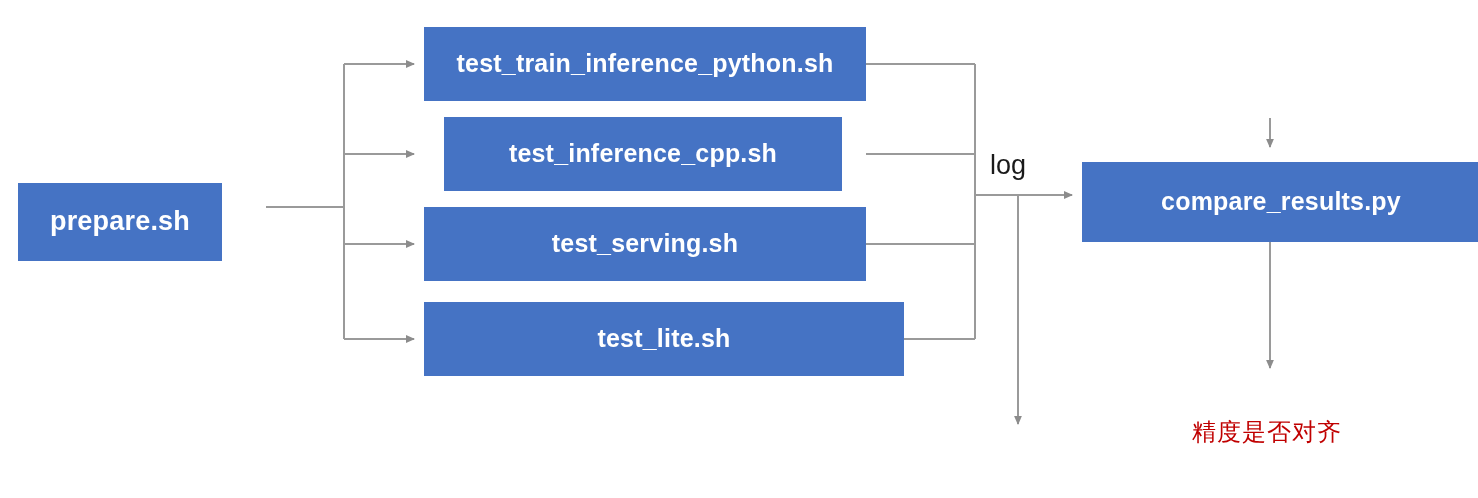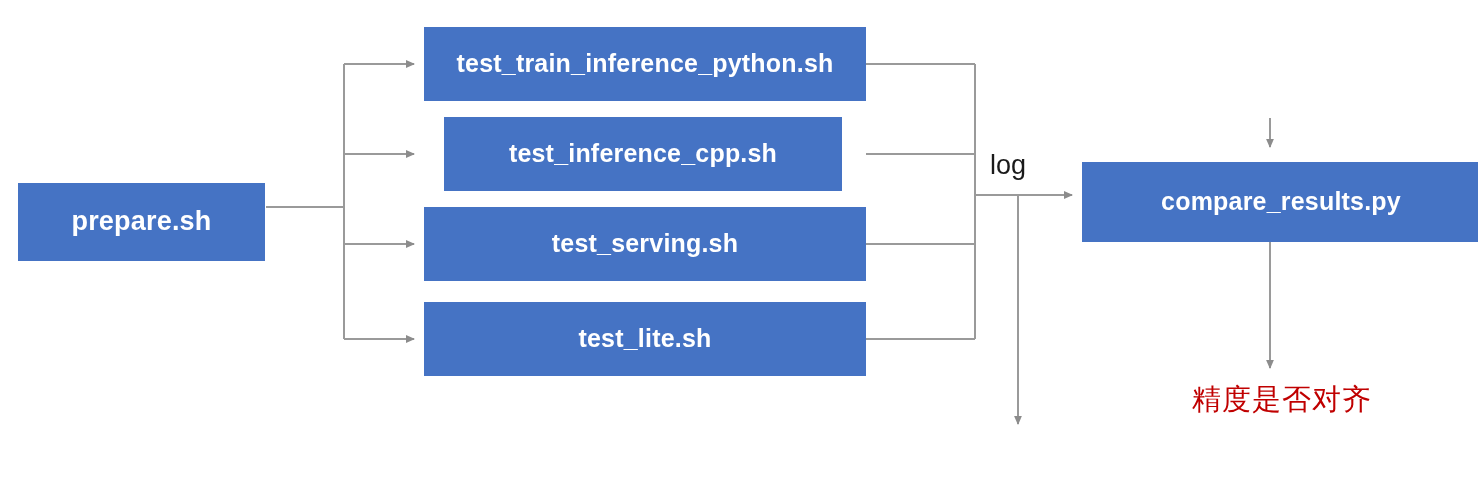--- a/index.html
+++ b/index.html
@@ -31,45 +31,46 @@
     color: #ffffff;
     display: flex;
     align-items: center;
     justify-content: center;
     font-weight: bold;
     letter-spacing: 0.2px;
     box-sizing: border-box;
     text-align: center;
     line-height: 1.1;
   }
-  .node-prepare    { left: 18px;   top: 183px; width: 247px; height: 78px;  font-size: 27px; }
+  .node-prepare    { left: 18px;   top: 183px; width: 204px; height: 78px;  font-size: 27px; }
   .node-ttip       { left: 424px;  top: 27px;  width: 442px; height: 74px;  font-size: 25px; }
   .node-ticpp      { left: 424px;  top: 117px; width: 398px; height: 74px;  font-size: 25px; margin-left: 20px; }
   .node-tserving   { left: 424px;  top: 207px; width: 442px; height: 74px;  font-size: 25px; }
-  .node-tlite      { left: 424px;  top: 302px; width: 442px; height: 74px;  font-size: 25px; }
+  .node-tlite      { left: 424px;  top: 302px; width: 480px; height: 74px;  font-size: 25px; }
   .node-results    { left: 1183px; top: 23px;  width: 173px; height: 95px;  font-size: 29px;
                      border-radius: 20px 0 20px 0; }
   .node-compare    { left: 1082px; top: 152px; width: 398px; height: 80px;  font-size: 25px; margin-top: 10px; }
 
   .edge-label {
     position: absolute;
     color: #1a1a1a;
     font-size: 27px;
     font-weight: 400;
     white-space: nowrap;
   }
   .label-log { left: 990px; top: 150px; text-align: center; }
 
   .annot {
     position: absolute;
     color: #C00000;
-    font-size: 29px;
+    font-size: 24px;
     font-weight: 400;
     white-space: nowrap;
     letter-spacing: 1px;
+    margin-top: 36px;
   }
   .annot-func  { left: 913px;  top: 441px; }
   .annot-prec  { left: 1192px; top: 380px; }
 </style>
 </head>
 <body>
 
 <div id="canvas">
 
   <svg class="wires" viewBox="0 0 1478 498" xmlns="http://www.w3.org/2000/svg">

